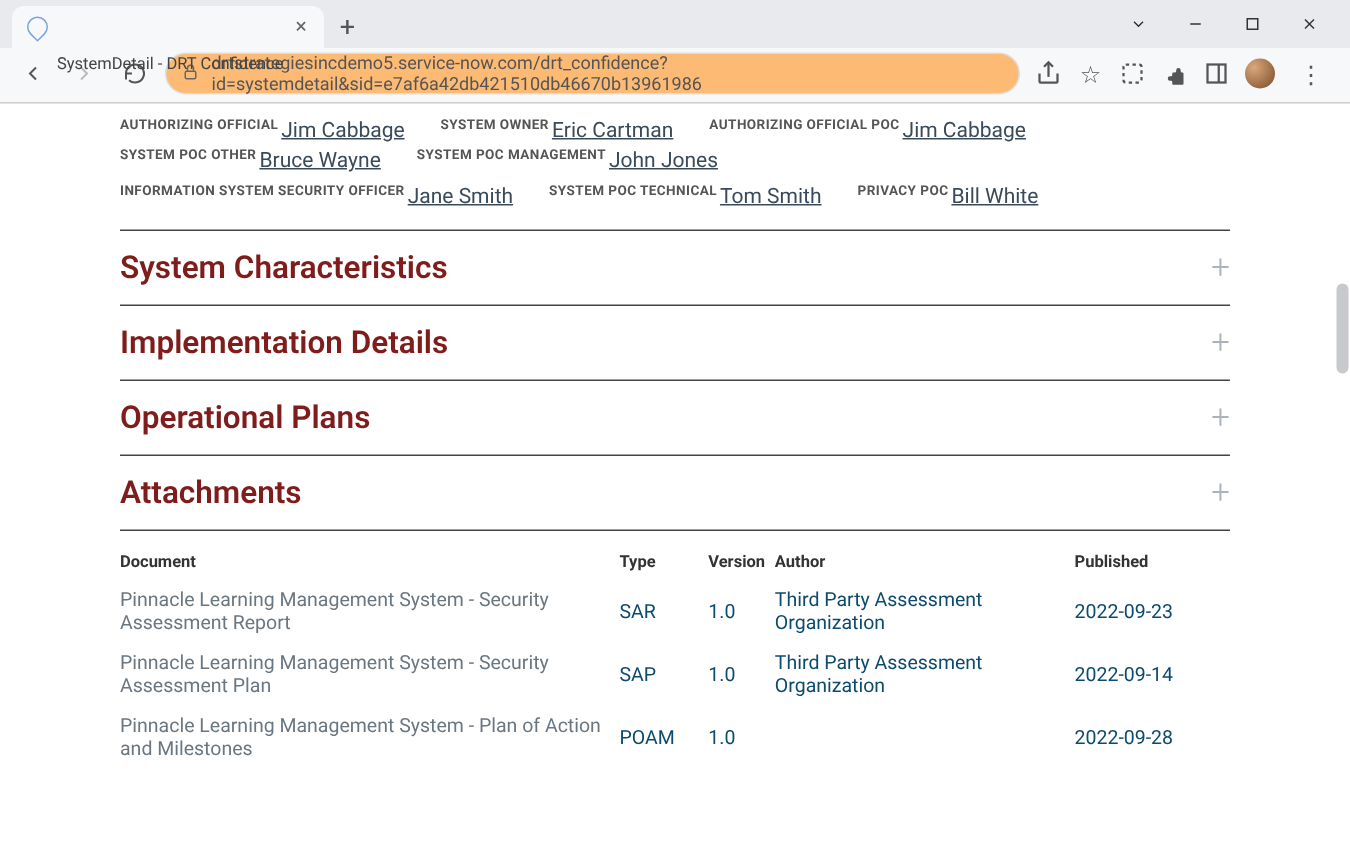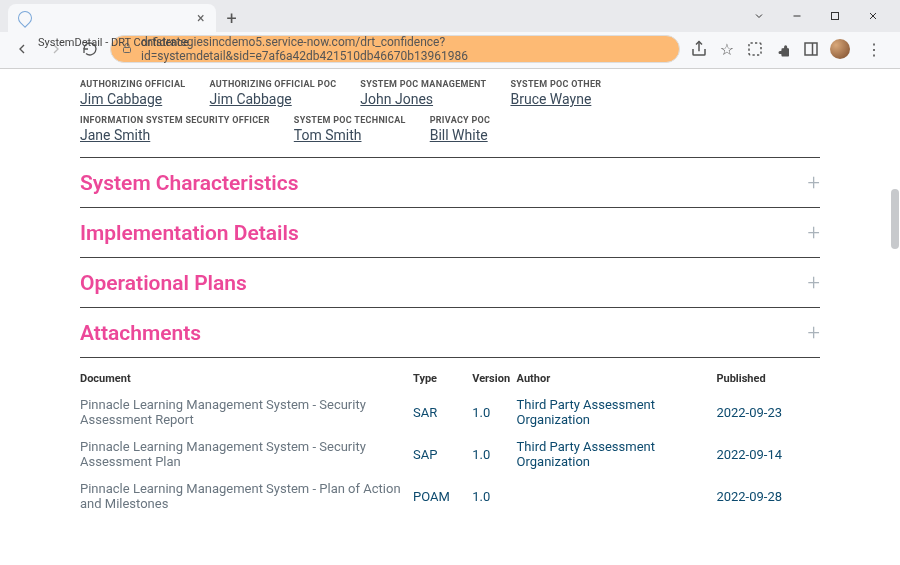--- a/index.html
+++ b/index.html
@@ -111,21 +111,21 @@
       position: relative;
     }
     .contacts {
       display: flex;
       flex-wrap: wrap;
       column-gap: 24px;
       row-gap: 4px;
       border-bottom: 1px solid #444;
       padding-bottom: 14px;
     }
-    .contact { display: flex; flex-direction: column; gap: 2px; }
+    .contact { display: flex; flex-direction: row; gap: 2px; }
     .contact-label {
       font-size: 9px;
       font-weight: 700;
       letter-spacing: 0.3px;
       color: #555;
     }
     .contact-name {
       font-size: 14px;
       color: #3a4a5a;
       text-decoration: underline;
@@ -136,21 +136,21 @@
       border-bottom: 1px solid #444;
       padding: 12px 0;
       display: flex;
       align-items: center;
       justify-content: space-between;
       cursor: pointer;
     }
     .section-title {
       font-size: 21px;
       font-weight: 600;
-      color: #ec4899;
+      color: #7f1d1d;
     }
     .expand {
       font-size: 22px;
       color: #aab3bb;
       font-weight: 300;
     }
     .section.open .expand { }
 
     .docs {
       padding-top: 10px;
@@ -290,30 +290,34 @@
 </div>
 
 <div class="page">
 
   <div class="contacts">
     <div class="contact">
       <span class="contact-label">AUTHORIZING OFFICIAL</span>
       <a class="contact-name">Jim Cabbage</a>
     </div>
     <div class="contact">
+      <span class="contact-label">SYSTEM OWNER</span>
+      <a class="contact-name">Eric Cartman</a>
+    </div>
+    <div class="contact">
       <span class="contact-label">AUTHORIZING OFFICIAL POC</span>
       <a class="contact-name">Jim Cabbage</a>
     </div>
     <div class="contact">
+      <span class="contact-label">SYSTEM POC OTHER</span>
+      <a class="contact-name">Bruce Wayne</a>
+    </div>
+    <div class="contact">
       <span class="contact-label">SYSTEM POC MANAGEMENT</span>
       <a class="contact-name">John Jones</a>
-    </div>
-    <div class="contact">
-      <span class="contact-label">SYSTEM POC OTHER</span>
-      <a class="contact-name">Bruce Wayne</a>
     </div>
     <div style="flex-basis:100%;height:0"></div>
     <div class="contact">
       <span class="contact-label">INFORMATION SYSTEM SECURITY OFFICER</span>
       <a class="contact-name">Jane Smith</a>
     </div>
     <div class="contact">
       <span class="contact-label">SYSTEM POC TECHNICAL</span>
       <a class="contact-name">Tom Smith</a>
     </div>

